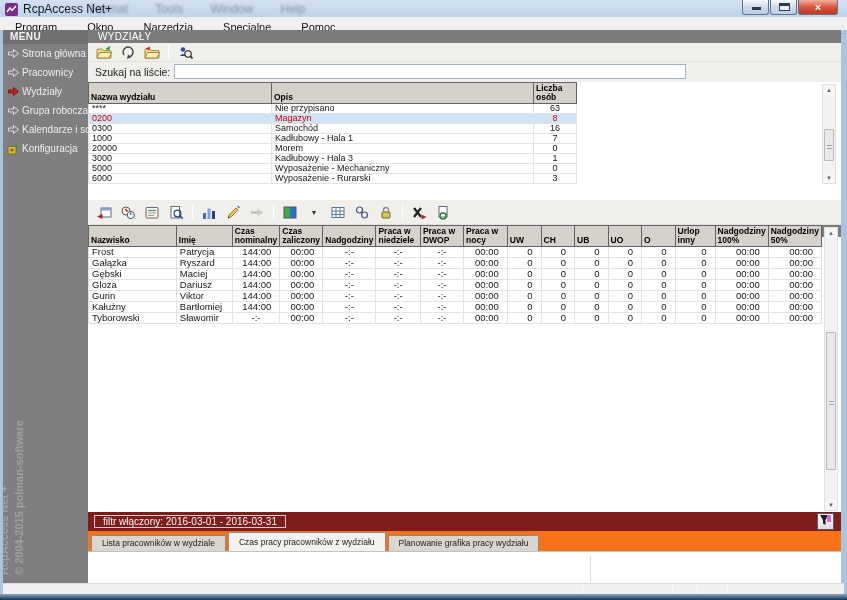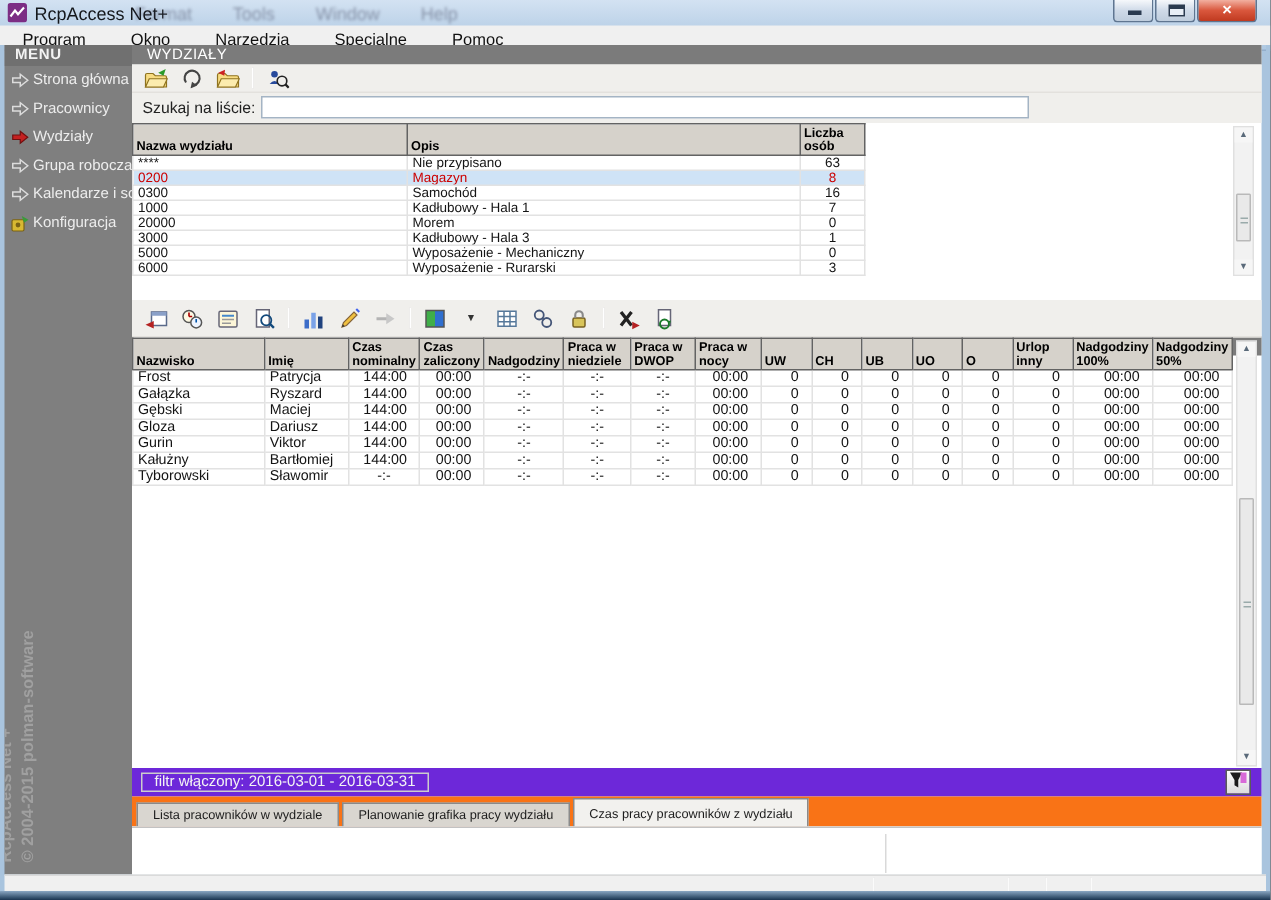--- a/index.html
+++ b/index.html
@@ -91,21 +91,21 @@
     font-size:6px;color:#5a6a7a;line-height:10px;background:#f6f6f6;cursor:default;}
   .sb-arrow.up{top:0;} .sb-arrow.down{bottom:0;}
   .sb-thumb{position:absolute;left:1px;width:10px;background:#e9e9e9;
     border:1px solid #b9b9b9;border-radius:1px;}
   .s1 .sb-thumb{top:44px;height:32px;}
   .s2 .sb-thumb{top:104px;height:138px;}
   .thumb-grip{position:absolute;left:2px;top:50%;width:5px;height:4px;
     border-top:1px solid #9aa;border-bottom:1px solid #9aa;}
 
   
-  .filterbar{position:absolute;left:0;top:482px;width:753px;height:19px;background:#6d28d9;}
+  .filterbar{position:absolute;left:0;top:482px;width:753px;height:19px;background:#7f1d1d;}
   .filter-box{position:absolute;left:6px;top:3px;height:13px;line-height:12px;
     border:1px solid #cccccc;padding:0 8px;font-size:10px;color:#f4f4f4;}
   .filter-btn{position:absolute;right:7px;top:1px;width:17px;height:17px;
     border:1px solid #5a5a5a;background:linear-gradient(180deg,#fdfdfd,#dcdcdc);padding:0;cursor:default;}
   .tabbar{position:absolute;left:0;top:501px;width:753px;height:20px;background:#f97316;
     display:flex;align-items:flex-end;padding-left:3px;}
   .tab{height:16px;line-height:15px;font-size:8.5px;color:#1c1c1c;background:#d9d6d0;
     border:1px solid #8a8a8a;border-bottom:none;padding:0 10px;margin-right:2px;white-space:nowrap;cursor:default;}
   .tab.active{height:19px;background:#f2f1ee;line-height:18px;}
   .bottom-strip{position:absolute;left:0;top:521px;width:753px;height:32px;background:#fff;border-top:1px solid #c2c2c2;}
@@ -594,22 +594,22 @@
       <button class="filter-btn">
         <svg width="13" height="13">
             <path d="M1 1 H9 L6.5 6 V11 L4 9.5 V6 Z" fill="#1c1c1c"></path>
             <rect x="8" y="1" width="4" height="7" fill="#d86ad8"></rect>
           </svg>
       </button>
     </div>
 
     <div class="tabbar">
         <div class="tab">Lista pracowników w wydziale</div>
+        <div class="tab active">Czas pracy pracowników z wydziału</div>
         <div class="tab">Planowanie grafika pracy wydziału</div>
-        <div class="tab active">Czas pracy pracowników z wydziału</div>
       </div>
     <div class="bottom-strip">
         <div class="divider"></div>
       </div>
   </div>
 
   <div class="statusbar">
     <span class="sb-div" style="left:579px"></span>
     <span class="sb-div" style="left:669px"></span>
     <span class="sb-div" style="left:694px"></span>

